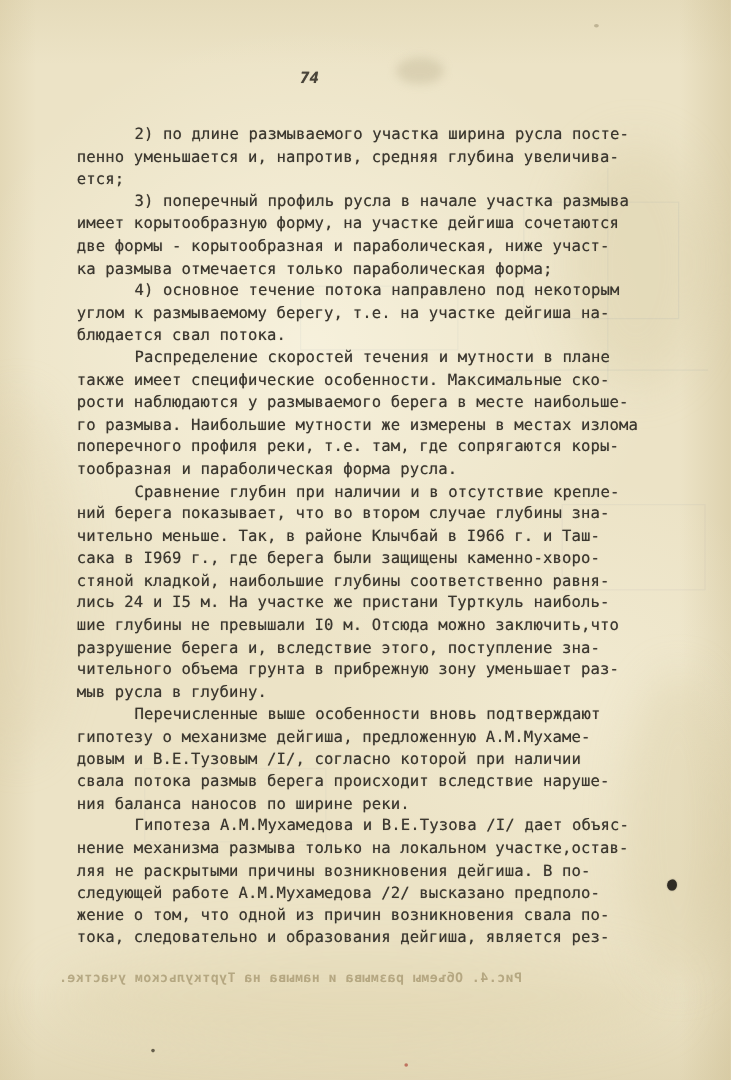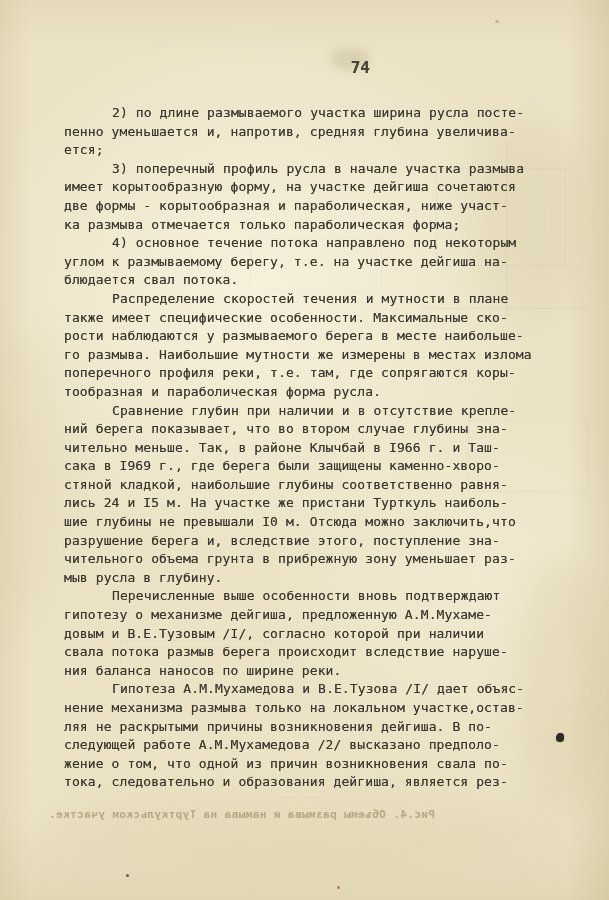--- a/index.html
+++ b/index.html
@@ -30,22 +30,22 @@
   .ghost{position:absolute;pointer-events:none;border:1px solid rgba(130,145,165,0.10);}
   .ghost.g1{left:436px;top:168px;width:128px;height:96px;}
   .ghost.g2{left:250px;top:238px;width:130px;height:52px;border-color:rgba(130,145,165,0.07);}
   .ghost.g3{left:468px;top:420px;width:118px;height:70px;border-color:rgba(130,145,165,0.08);}
   .ghost.g4{left:420px;top:308px;width:170px;height:0;border-width:1px 0 0 0;}
   .ghost.g5{left:506px;top:140px;width:0;height:180px;border-width:0 0 0 1px;}
   .ghost.g6{left:120px;top:640px;width:150px;height:60px;border-color:rgba(130,145,165,0.06);}
 
   .page-number{
     position:absolute;left:250px;top:58px;width:120px;
-    text-align:right;font-size:16px;font-weight:bold;
-    color:#4a453a;text-shadow:0 0 0.6px rgba(74,69,58,0.8);
+    text-align:left;font-size:13px;font-weight:bold;
+    color:#4a453a;text-shadow:0 0 0.6px rgba(74,69,58,0.8);font-style:italic;
   }
   .text-block{
     position:absolute;left:64px;top:104px;width:480px;
     font-size:13px;line-height:18.6px;font-weight:normal;
     color:#3b372f;text-shadow:0 0 0.6px rgba(59,55,47,0.65);
     white-space:pre;letter-spacing:0.1px;
   }
   .line{height:18.6px;}
   .line.indent{padding-left:48px;}
 

